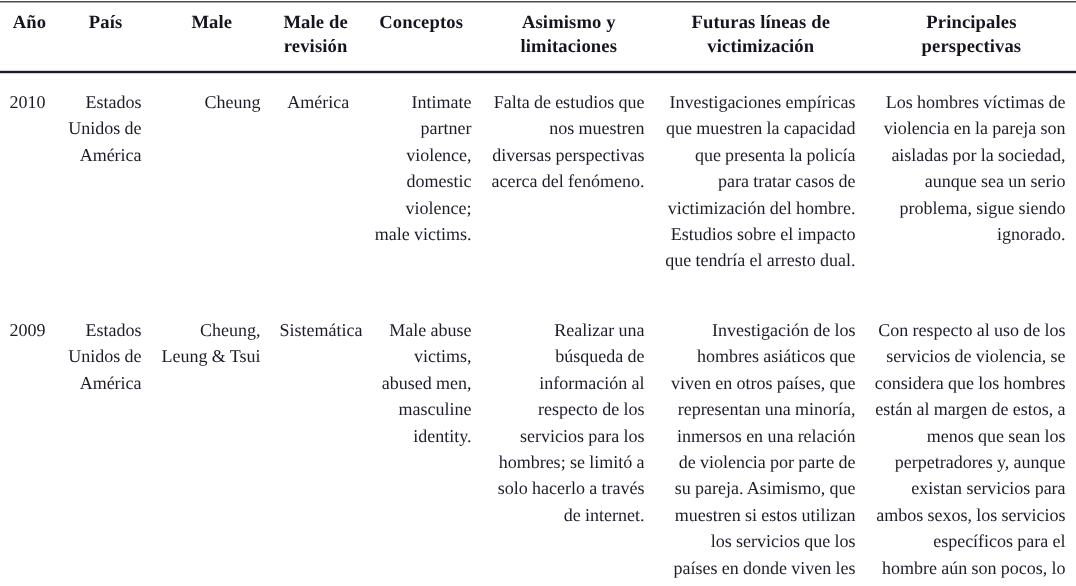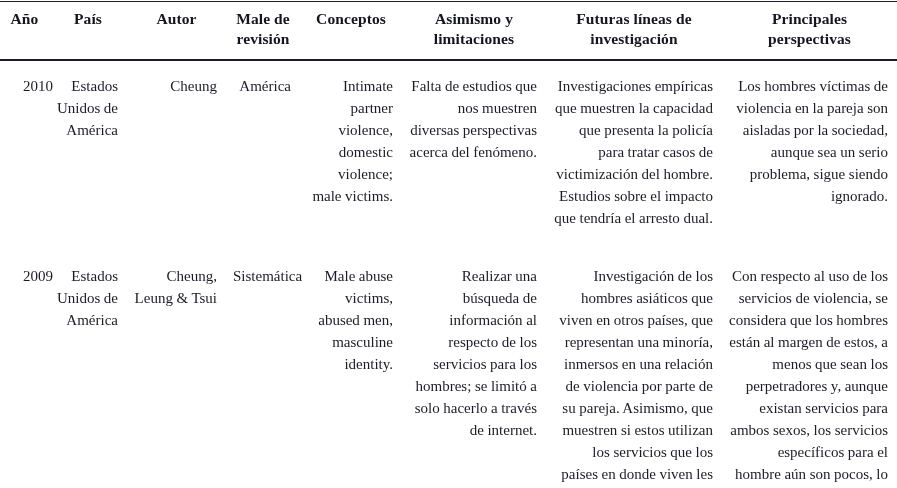--- a/index.html
+++ b/index.html
@@ -72,21 +72,21 @@
 
   tbody tr.row-spacer td {
     padding: 0;
     height: 22px;
     line-height: 0;
     font-size: 0;
   }
 
   td.cell-year {
     text-align: left;
-    padding-left: 23px;
+    padding-left: 8px;
     white-space: nowrap;
   }
 
   
   col.c-year      { width: 49px; }
   col.c-country   { width: 78px; }
   col.c-author    { width: 99px; }
   col.c-type      { width: 74px; }
   col.c-concepts  { width: 102px; }
   col.c-gaps      { width: 144px; }
@@ -118,25 +118,25 @@
 
     <thead>
       <tr class="rule-top">
         <td colspan="8">
             <div class="rule-line"></div>
           </td>
       </tr>
       <tr>
         <th>Año</th>
         <th>País</th>
-        <th>Autor</th>
+        <th>Male</th>
         <th>Male de revisión</th>
         <th>Conceptos</th>
         <th>Asimismo y limitaciones</th>
-        <th>Futuras líneas de investigación</th>
+        <th>Futuras líneas de victimización</th>
         <th>Principales perspectivas</th>
       </tr>
       <tr class="header-underline">
         <td colspan="8">
             <div class="rule-line"></div>
           </td>
       </tr>
     </thead>
 
     <tbody>

